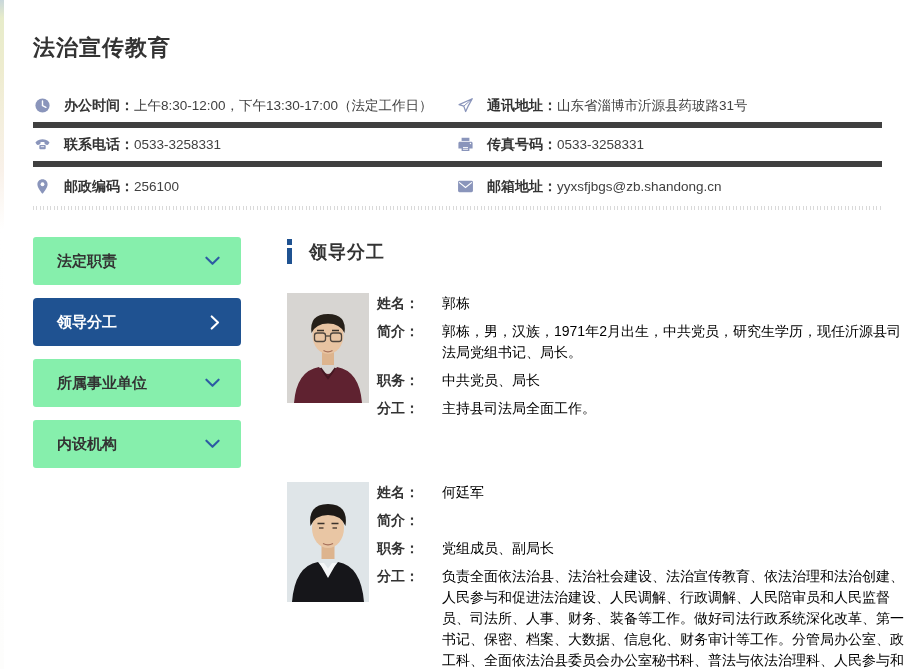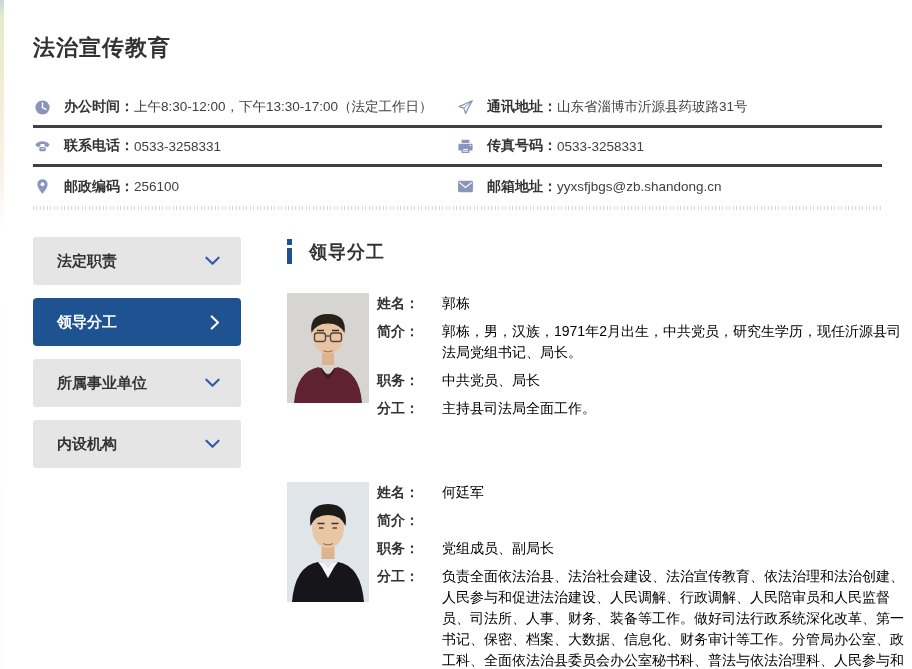--- a/index.html
+++ b/index.html
@@ -22,36 +22,36 @@
     padding-top: 33px;
     font-size: 22px;
     font-weight: 700;
     color: #333;
     margin-bottom: 26px;
     letter-spacing: 1px;
   }
 
   .contact { width: 849px; display: grid; grid-template-columns: 423px 426px; }
   .c-cell { height: 39px; display: flex; align-items: center; }
-  .c-cell.b { border-bottom: 3px solid #404040; }
+  .c-cell.b { border-bottom: 6px solid #404040; }
   .c-icon { width: 17px; height: 17px; flex: none; margin: 0 13px 0 1px; display: inline-flex; }
   .c-icon svg { width: 100%; height: 100%; }
   .c-label { font-size: 14px; font-weight: 700; color: #333; white-space: nowrap; }
   .c-value { font-size: 13.5px; color: #404040; white-space: nowrap; }
 
   .dotted {
     width: 849px; height: 4px; margin-bottom: 27px;
     background: repeating-linear-gradient(90deg, #d9d9d9 0, #d9d9d9 1px, transparent 1px, transparent 3.5px);
   }
 
   .layout { display: flex; align-items: flex-start; }
 
   .sidebar { width: 208px; flex: none; margin-right: 46px; }
   .s-item {
-    height: 48px; margin-bottom: 13px; background: #e5e5e5; border-radius: 3px;
+    height: 48px; margin-bottom: 13px; background: #86efac; border-radius: 3px;
     display: flex; align-items: center; justify-content: space-between;
     padding: 0 21px 0 24px; cursor: pointer;
     font-size: 15px; font-weight: 700; color: #333;
   }
   .s-item.active { background: #1f5291; color: #fff; border-radius: 4px; }
   .chev { display: inline-flex; }
 
   .main { flex: 1; min-width: 0; }
   .m-title-row { display: flex; align-items: center; margin: 2px 0 29px; }
   .m-bar {

